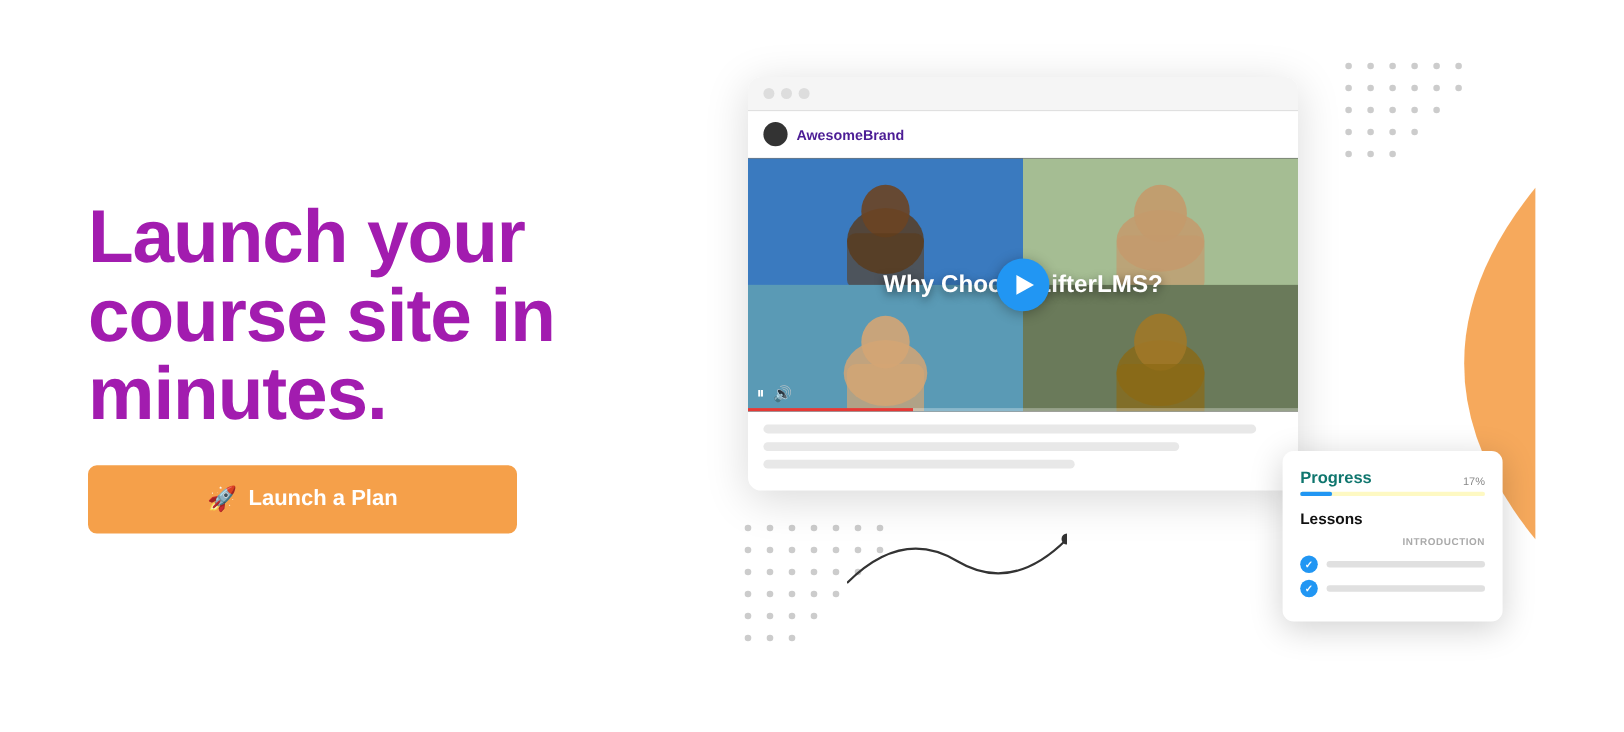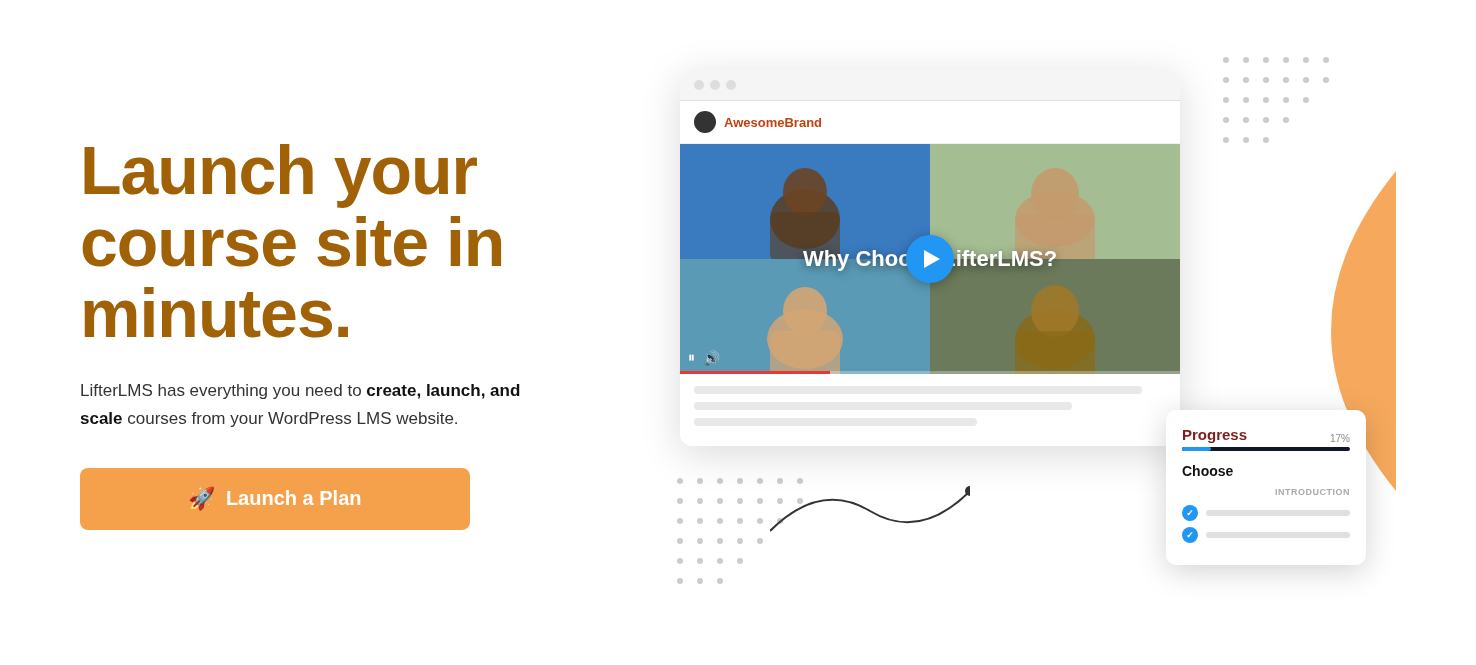--- a/index.html
+++ b/index.html
@@ -27,21 +27,21 @@
       flex: 0 0 560px;
       max-width: 560px;
       padding-right: 40px;
       z-index: 2;
     }
 
     .hero-title {
       font-size: 68px;
       font-weight: 900;
       line-height: 1.05;
-      color: #a16207;
+      color: #a21caf;
       letter-spacing: -1px;
       margin-bottom: 28px;
     }
 
     .hero-description {
       font-size: 17px;
       line-height: 1.6;
       color: #333333;
       margin-bottom: 36px;
       max-width: 480px;
@@ -123,21 +123,21 @@
     .brand-avatar {
       width: 22px;
       height: 22px;
       border-radius: 50%;
       background: #333;
     }
 
     .brand-name {
       font-size: 13px;
       font-weight: 600;
-      color: #c2410c;
+      color: #4c1d95;
     }
 
     .video-container {
       position: relative;
       width: 100%;
       height: 230px;
       background: #1a1a1a;
       overflow: hidden;
     }
 
@@ -254,28 +254,28 @@
       background: #ffffff;
       border-radius: 10px;
       box-shadow: 0 6px 30px rgba(0,0,0,0.18);
       padding: 16px;
       z-index: 10;
     }
 
     .progress-title {
       font-size: 15px;
       font-weight: 800;
-      color: #7f1d1d;
+      color: #0f766e;
       margin-bottom: 4px;
     }
 
     .progress-bar-container {
       width: 100%;
       height: 4px;
-      background: #0f172a;
+      background: #fef9c3;
       border-radius: 2px;
       margin-bottom: 12px;
       position: relative;
       text-align: right;
     }
 
     .progress-bar-fill {
       height: 100%;
       width: 17%;
       background: #2196F3;
@@ -352,23 +352,20 @@
       z-index: 2;
     }
   </style>
 </head>
 <body>
 
 <section class="hero-section">
 
   <div class="left-content">
     <h1 class="hero-title">Launch your course site in minutes.</h1>
-    <p class="hero-description">
-      <span>LifterLMS has everything you need to </span><strong>create, launch, and scale</strong><span> courses from your WordPress LMS website.</span>
-    </p>
     <button class="cta-button">
       <span class="rocket-icon">🚀</span>
       <span>Launch a Plan</span>
     </button>
   </div>
 
   <div class="right-content">
 
     <div class="scatter-dots" style="top:10px; right:50px;">
       <svg width="130" height="100" viewBox="0 0 130 100">
@@ -521,21 +518,21 @@
         <div class="content-line short"></div>
       </div>
     </div>
 
     <div class="progress-card">
       <div class="progress-title">Progress</div>
       <div class="progress-bar-container">
         <span class="progress-percentage">17%</span>
         <div class="progress-bar-fill"></div>
       </div>
-      <div class="lessons-title">Choose</div>
+      <div class="lessons-title">Lessons</div>
       <div class="lessons-section-label">INTRODUCTION</div>
       <div class="lesson-item">
         <div class="lesson-check">
           <span class="lesson-check-mark">✓</span>
         </div>
         <div class="lesson-line"></div>
       </div>
       <div class="lesson-item">
         <div class="lesson-check">
           <span class="lesson-check-mark">✓</span>

